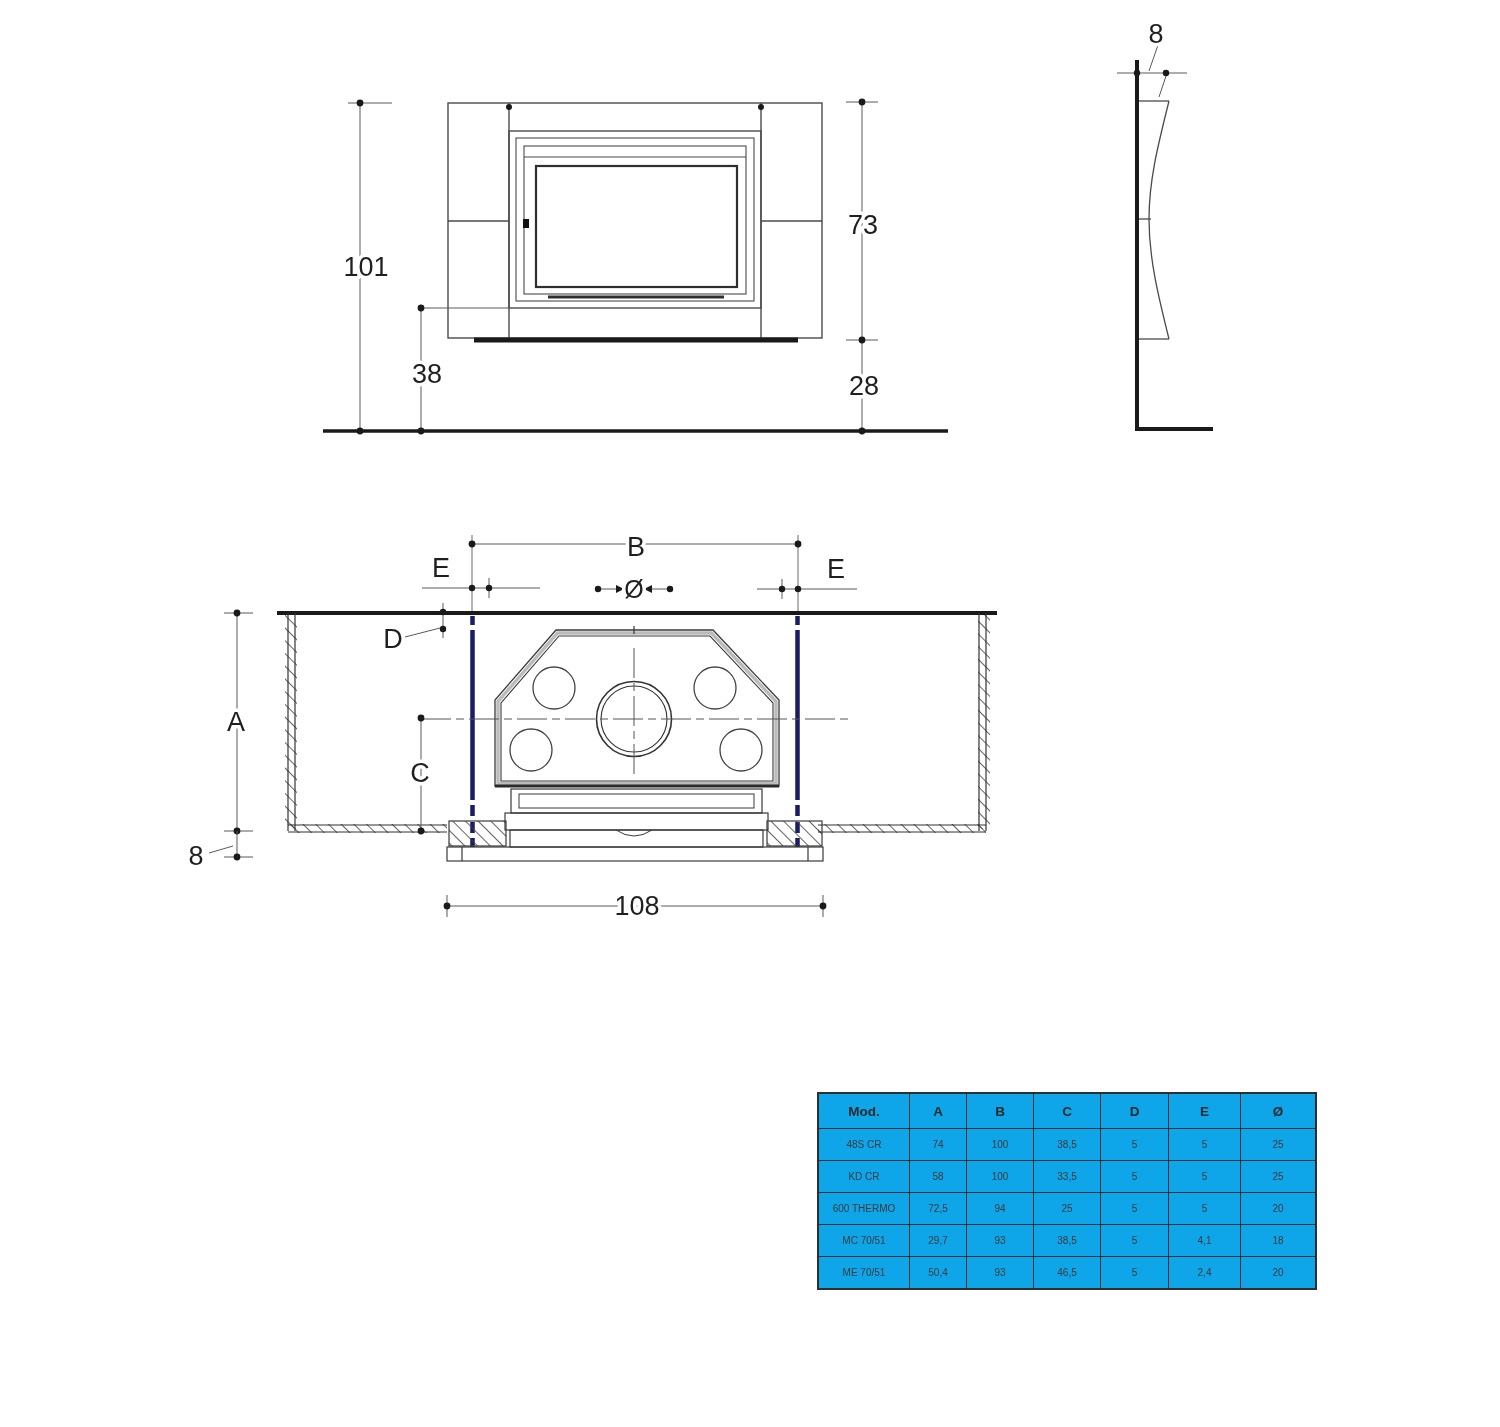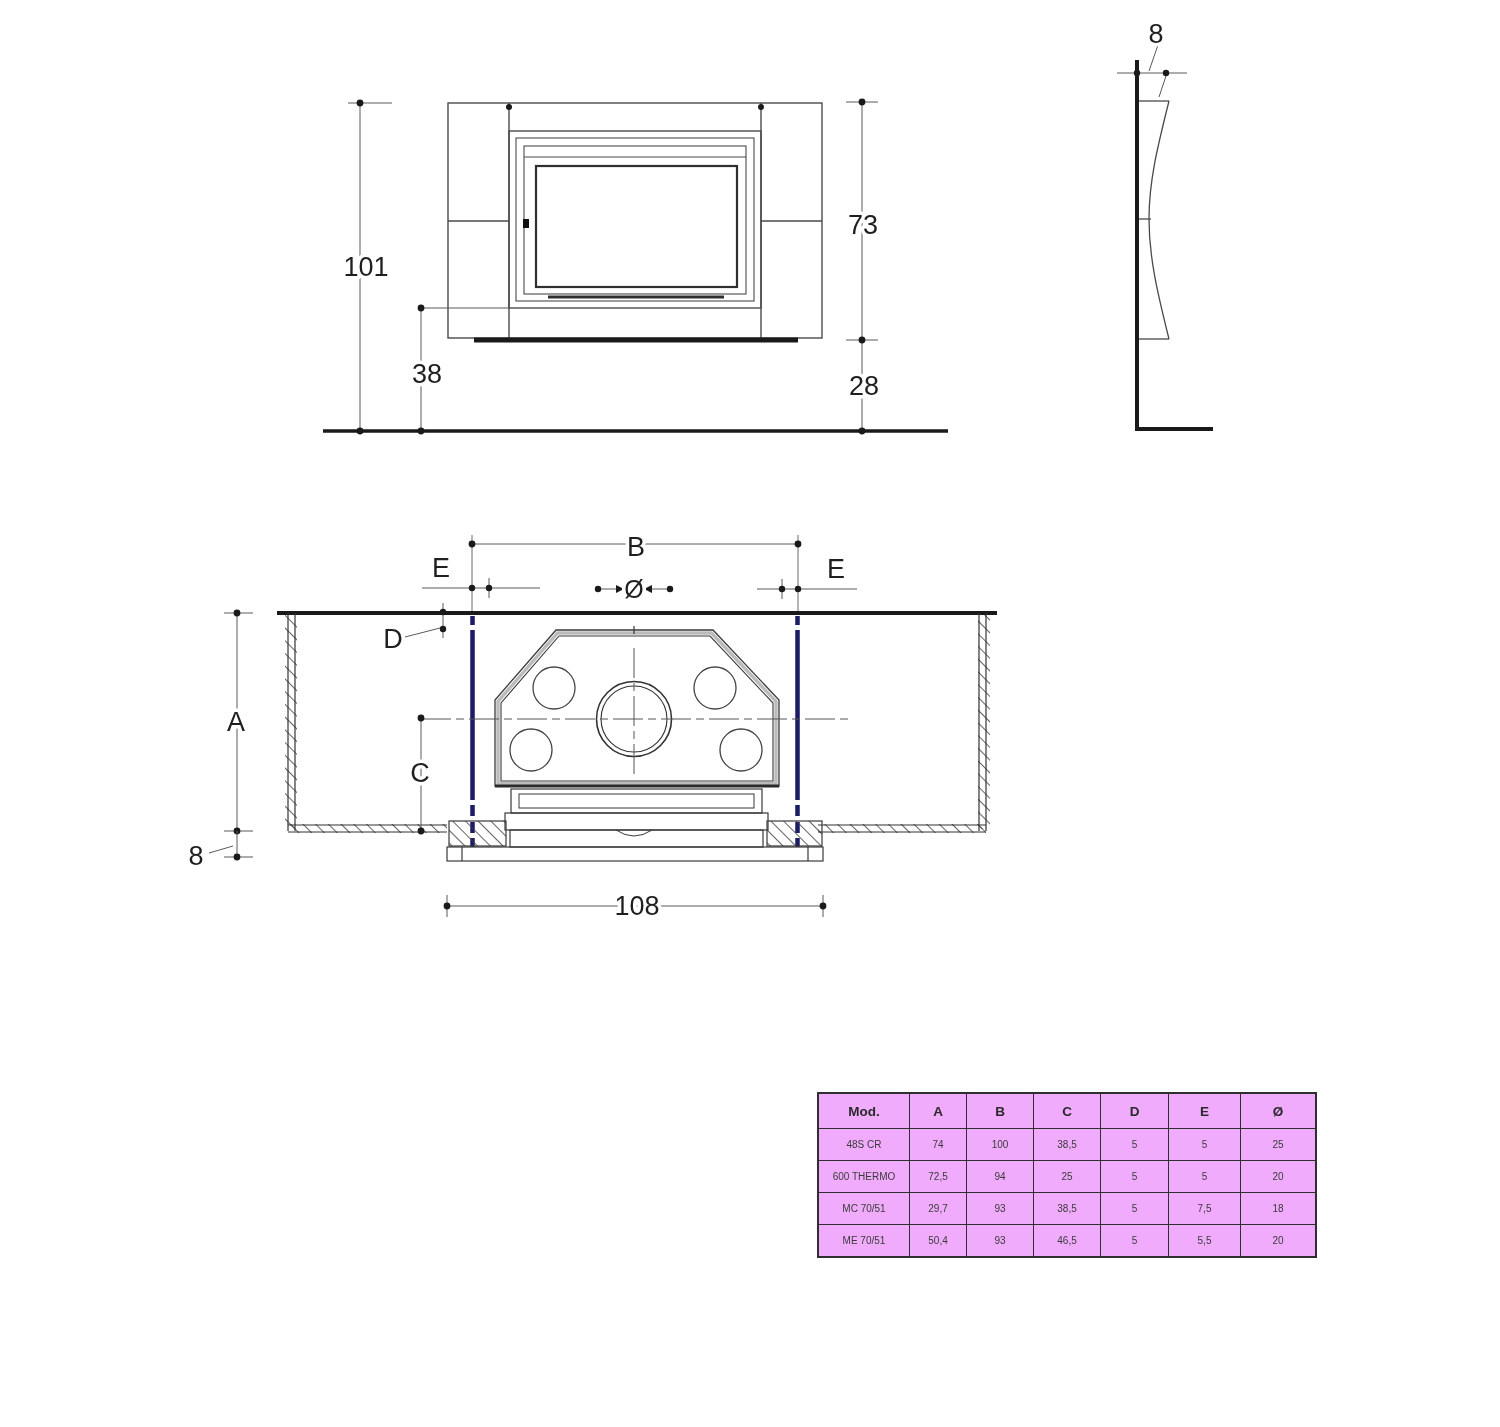--- a/index.html
+++ b/index.html
@@ -5,21 +5,21 @@
   html,body{margin:0;padding:0;background:#ffffff;}
   .sheet{position:relative;width:1500px;height:1427px;background:#ffffff;overflow:hidden;
          font-family:"Liberation Sans", sans-serif;}
   .sheet svg{position:absolute;left:0;top:0;}
   svg text{font-family:"Liberation Sans", sans-serif;font-size:27px;fill:#1f1f1f;
            paint-order:stroke;stroke:#ffffff;stroke-width:7px;stroke-linejoin:round;
            text-anchor:middle;}
   svg text.small{font-size:25px;}
   
   table.spec{position:absolute;left:817px;top:1092px;width:490px;border-collapse:collapse;
-             table-layout:fixed;background:#f0abfc;color:#2a2a2a;}
+             table-layout:fixed;background:#0ea5e9;color:#2a2a2a;}
   table.spec th,table.spec td{border:1.5px solid #2f2f2f;text-align:center;vertical-align:middle;
              padding:0;overflow:hidden;white-space:nowrap;}
   table.spec{border:2.5px solid #2f2f2f;}
   table.spec th{height:34px;font-size:13.5px;font-weight:bold;}
   table.spec td{height:31px;font-size:10px;color:#3a3a3a;}
   table.spec th:nth-child(1),table.spec td:nth-child(1){width:90px;}
   table.spec th:nth-child(2),table.spec td:nth-child(2){width:56px;}
   table.spec th:nth-child(3),table.spec td:nth-child(3){width:66px;}
   table.spec th:nth-child(4),table.spec td:nth-child(4){width:66px;}
   table.spec th:nth-child(5),table.spec td:nth-child(5){width:67px;}
@@ -257,41 +257,50 @@
         <tr>
           <td>48S CR</td>
           <td>74</td>
           <td>100</td>
           <td>38,5</td>
           <td>5</td>
           <td>5</td>
           <td>25</td>
         </tr>
         <tr>
+          <td>KD CR</td>
+          <td>58</td>
+          <td>100</td>
+          <td>33,5</td>
+          <td>5</td>
+          <td>5</td>
+          <td>25</td>
+        </tr>
+        <tr>
           <td>600 THERMO</td>
           <td>72,5</td>
           <td>94</td>
           <td>25</td>
           <td>5</td>
           <td>5</td>
           <td>20</td>
         </tr>
         <tr>
           <td>MC 70/51</td>
           <td>29,7</td>
           <td>93</td>
           <td>38,5</td>
           <td>5</td>
-          <td>7,5</td>
+          <td>4,1</td>
           <td>18</td>
         </tr>
         <tr>
           <td>ME 70/51</td>
           <td>50,4</td>
           <td>93</td>
           <td>46,5</td>
           <td>5</td>
-          <td>5,5</td>
+          <td>2,4</td>
           <td>20</td>
         </tr>
       </tbody>
 </table>
 </div>
 
 </body></html>

